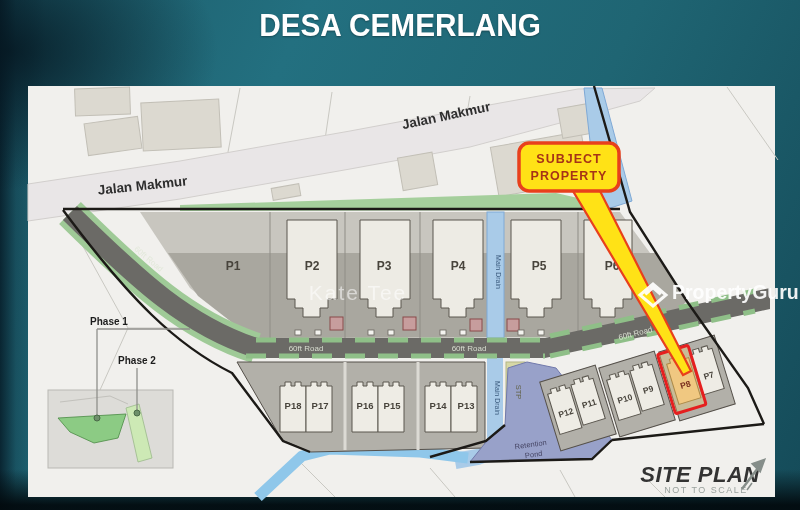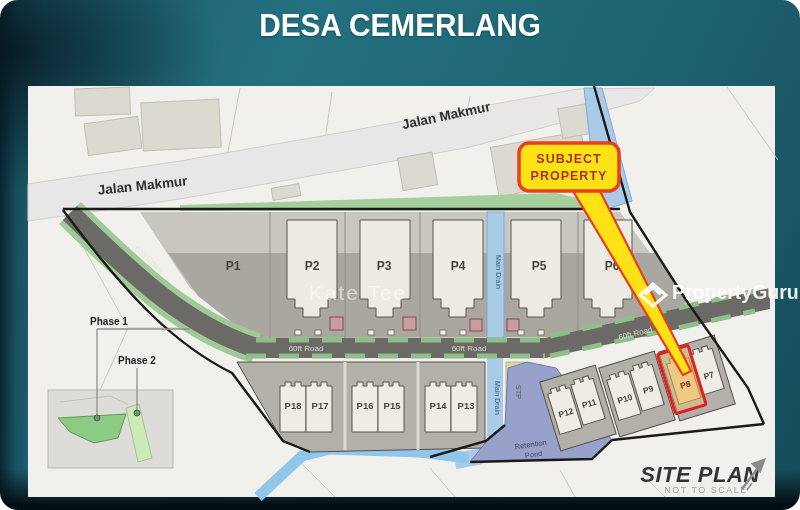--- a/index.html
+++ b/index.html
@@ -4,21 +4,20 @@
 <style>
   html,body{margin:0;padding:0;}
   body{width:800px;height:510px;overflow:hidden;font-family:"Liberation Sans",sans-serif;}
   .stage{
     position:relative;width:800px;height:510px;
     background:
       linear-gradient(to bottom, rgba(2,10,14,0) 92%, rgba(2,10,14,0.95) 99%),
       radial-gradient(300px 200px at 1% 10%, rgba(5,22,32,0.85), rgba(5,22,32,0) 70%),
       linear-gradient(to right, rgba(7,30,42,0.9) 0px, rgba(10,40,54,0.35) 16px, rgba(10,40,54,0) 45px),
       linear-gradient(115deg, #1c5a68 0%, #237080 30%, #1f6573 62%, #154b59 100%);
-    border-radius: 18px;
   }
   .title{
     position:absolute;top:8px;left:0;width:800px;text-align:center;
     color:#ffffff;font-size:31px;font-weight:bold;letter-spacing:0px;
     transform:scaleX(0.96);
     text-shadow:0 1px 2px rgba(0,0,0,0.35);
   }
   svg{position:absolute;top:0;left:0;}
   text{font-family:"Liberation Sans",sans-serif;}
 </style>

